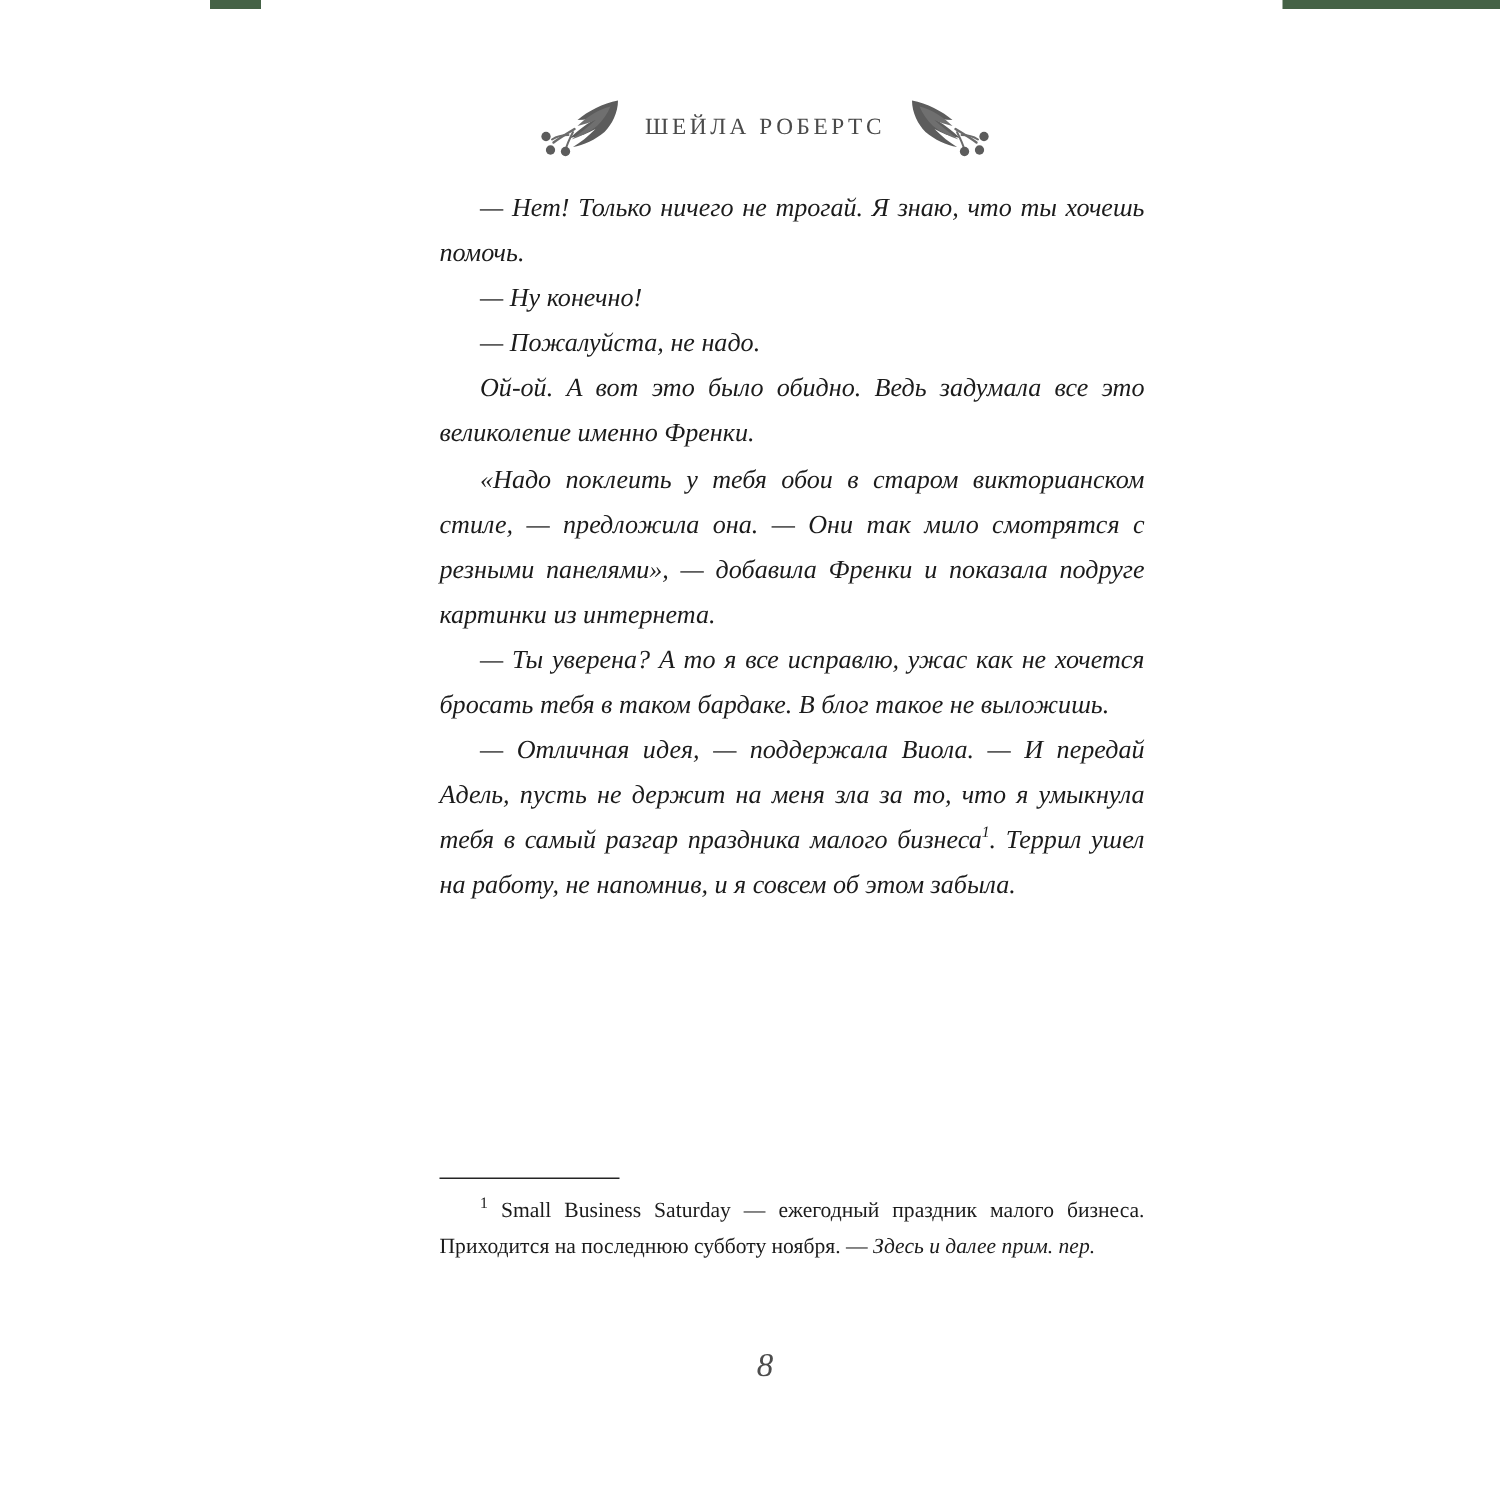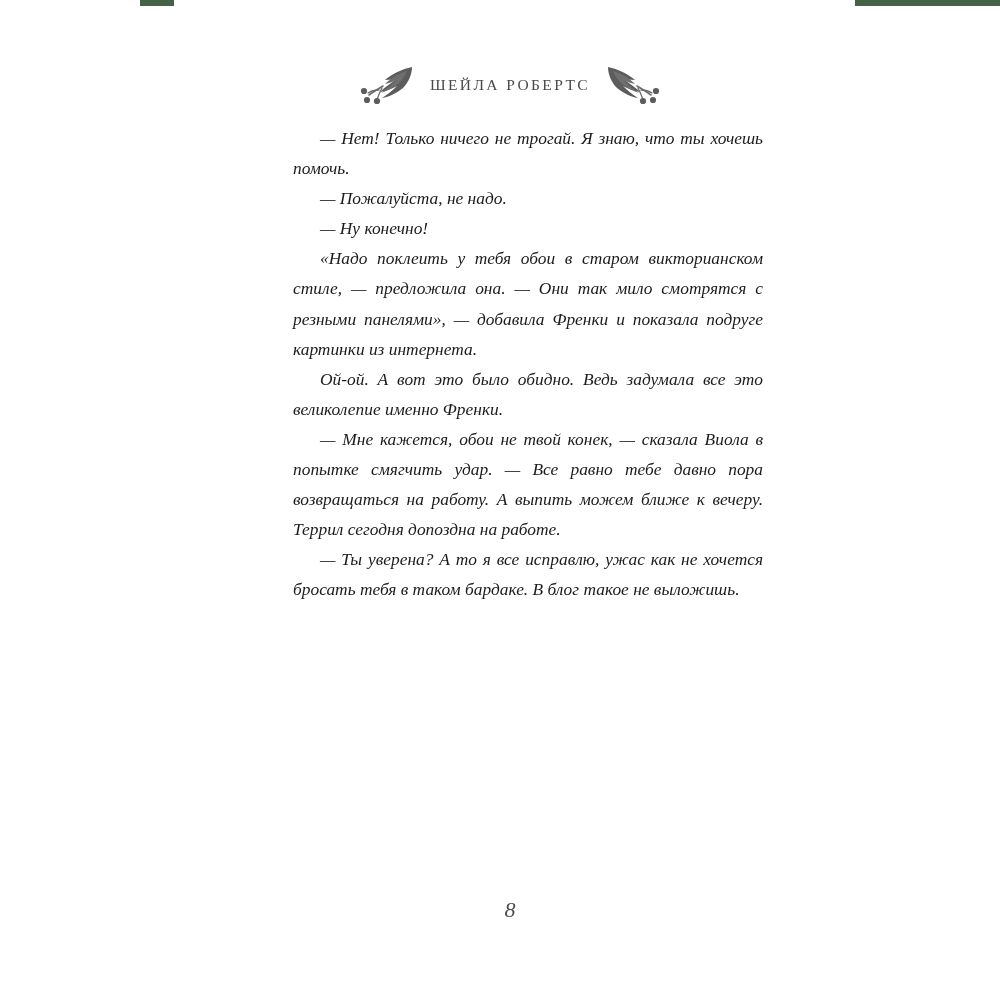--- a/index.html
+++ b/index.html
@@ -169,24 +169,28 @@
         <path d="M24 24 C22 28 20 32 19 36" stroke="#6b6b6b" stroke-width="1.3" fill="none" stroke-linecap="round"></path>
         <circle cx="6" cy="27" r="3.1"></circle>
         <circle cx="9" cy="36" r="3.1"></circle>
         <circle cx="19" cy="37" r="3.1"></circle>
       </g>
     </svg>
   </div>
 
   <div id="body-column">
     <p class="para">— Нет! Только ничего не трогай. Я знаю, что ты хочешь помочь.</p>
+    <p class="para">— Ну конечно!</p>
     <p class="para">— Пожалуйста, не надо.</p>
-    <p class="para">— Ну конечно!</p>
+    <p class="para">Ой-ой. А вот это было обидно. Ведь задумала все это великолепие именно Френки.</p>
     <p class="para">«Надо поклеить у тебя обои в старом викторианском стиле, — предложила она. — Они так мило смотрятся с резными панелями», — добавила Френки и показала подруге картинки из интернета.</p>
-    <p class="para">Ой-ой. А вот это было обидно. Ведь задумала все это великолепие именно Френки.</p>
-    <p class="para">— Мне кажется, обои не твой конек, — сказала Виола в попытке смягчить удар. — Все равно тебе давно пора возвращаться на работу. А выпить можем ближе к вечеру. Террил сегодня допоздна на работе.</p>
     <p class="para">— Ты уверена? А то я все исправлю, ужас как не хочется бросать тебя в таком бардаке. В блог такое не выложишь.</p>
+    <p class="para"><span>— Отличная идея, — поддержала Виола. — И передай Адель, пусть не держит на меня зла за то, что я умыкнула тебя в самый разгар праздника малого бизнеса</span><sup class="fn-ref">1</sup><span>. Террил ушел на работу, не напомнив, и я совсем об этом забыла.</span></p>
   </div>
 
+  <div id="footnote-block">
+    <div id="footnote-rule"></div>
+    <p id="footnote-text"><span class="fn-marker">1</span><span> Small Business Saturday — ежегодный праздник малого бизнеса. Приходится на последнюю субботу ноября. — </span><span class="fn-italic">Здесь и далее прим. пер.</span></p>
+  </div>
 
   <div id="folio" style="color: rgb(77, 77, 77);">8</div>
 
 </div>
 
 </body></html>

